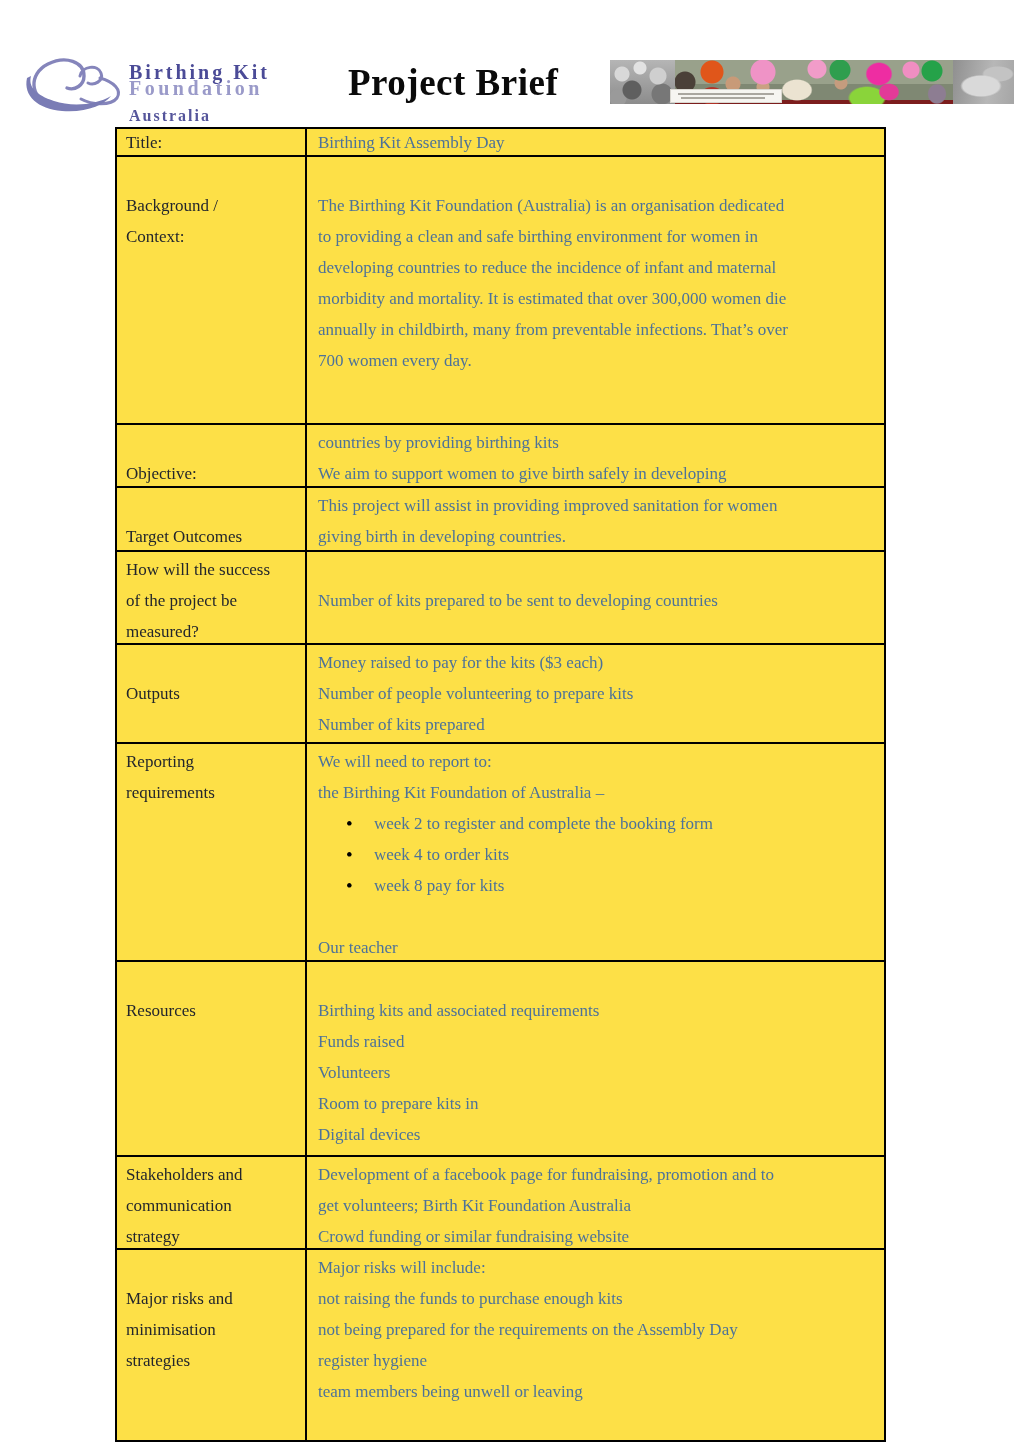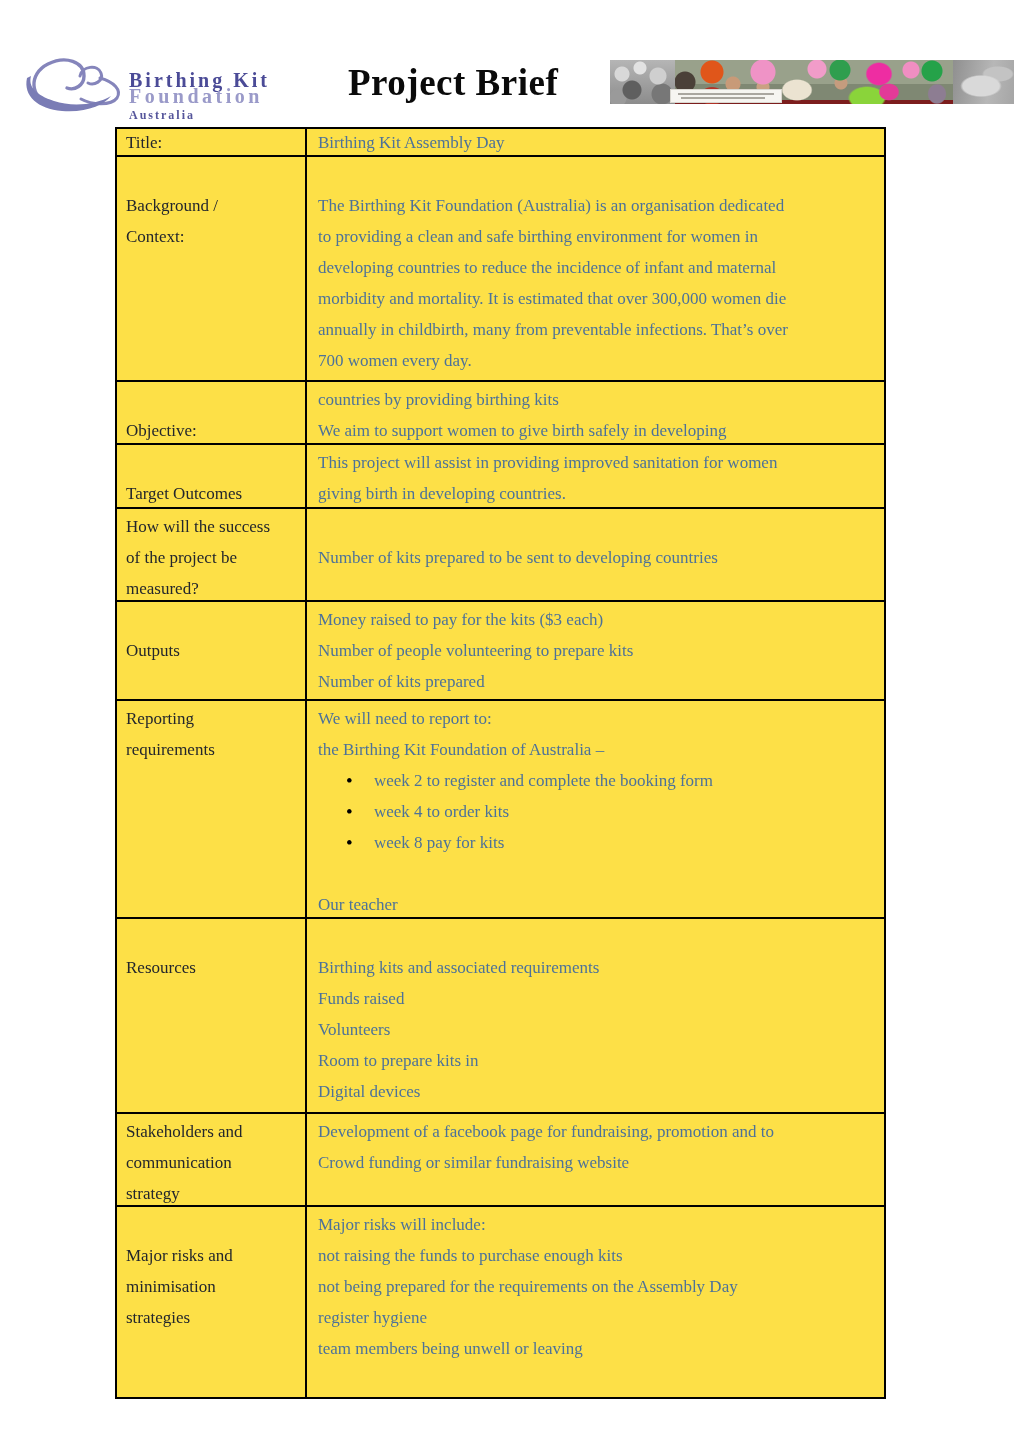--- a/index.html
+++ b/index.html
@@ -6,24 +6,24 @@
   .page{
     position:relative;
     width:1020px;height:1443px;
     background:#ffffff;
     font-family:"Liberation Serif","DejaVu Serif",serif;
     overflow:hidden;
   }
 
   
   .logo-mark{position:absolute;left:20px;top:54px;width:108px;height:62px;}
-  .logo-text{position:absolute;left:129px;top:72px;line-height:17px;font-family:"Liberation Serif","DejaVu Serif",serif;}
+  .logo-text{position:absolute;left:129px;top:64px;line-height:17px;font-family:"Liberation Serif","DejaVu Serif",serif;}
   .logo-line1{font-size:20px;font-weight:bold;letter-spacing:3px;color:var(--logo-primary,#4b4b97);}
   .logo-line2{font-size:20px;font-weight:bold;letter-spacing:3.5px;color:var(--logo-secondary,#9a9ac9);margin-top:-1px;}
-  .logo-line3{font-size:12px;font-weight:bold;letter-spacing:2px;color:var(--logo-country,#55559b);margin-top:2px;}
+  .logo-line3{font-size:16px;font-weight:bold;letter-spacing:2px;color:var(--logo-country,#55559b);margin-top:10px;}
   .page-title{
     position:absolute;left:348px;top:61px;margin:0;
     font-size:37px;font-weight:bold;color:var(--title-text,#0a0a0a);
     font-family:"Liberation Serif","DejaVu Serif",serif;letter-spacing:0.5px;
   }
 
   
   .photo-strip{position:absolute;left:610px;top:60px;width:404px;height:44px;display:flex;}
   .ps-left{
     width:65px;height:44px;
@@ -86,21 +86,21 @@
   }
   .cell.content{flex:1;padding:2px 10px 12px 11px;color:var(--content-blue,#4d7299);}
   .line{font-size:17px;line-height:31px;white-space:pre;}
   .line.bullet{position:relative;padding-left:56px;}
   .line.bullet::before{
     content:"\2022";position:absolute;left:28px;top:0;
     color:#000;font-size:19px;
   }
   .row-title{height:28px}
   .row-title .line{line-height:23px;}
-  .row-background-context{height:225px}
+  .row-background-context{height:268px}
   .row-objective{height:63px}
   .row-target-outcomes{height:64px}
   .row-success-measure{height:93px}
   .row-outputs{height:99px}
   .row-reporting-requirements{height:218px}
   .row-resources{height:195px}
   .row-stakeholders-communication{height:93px}
   .row-major-risks{height:190px}
 </style>
 </head>
@@ -234,20 +234,21 @@
         </div>
       </div>
       <div class="row row-stakeholders-communication">
         <div class="cell label">
           <div class="line">Stakeholders and</div>
           <div class="line">communication</div>
           <div class="line">strategy</div>
         </div>
         <div class="cell content">
           <div class="line">Development of a facebook page for fundraising, promotion and to</div>
+          <div class="line">get volunteers; Birth Kit Foundation Australia</div>
           <div class="line">Crowd funding or similar fundraising website</div>
         </div>
       </div>
       <div class="row row-major-risks">
         <div class="cell label">
           <div class="line">&nbsp;</div>
           <div class="line">Major risks and</div>
           <div class="line">minimisation</div>
           <div class="line">strategies</div>
         </div>

